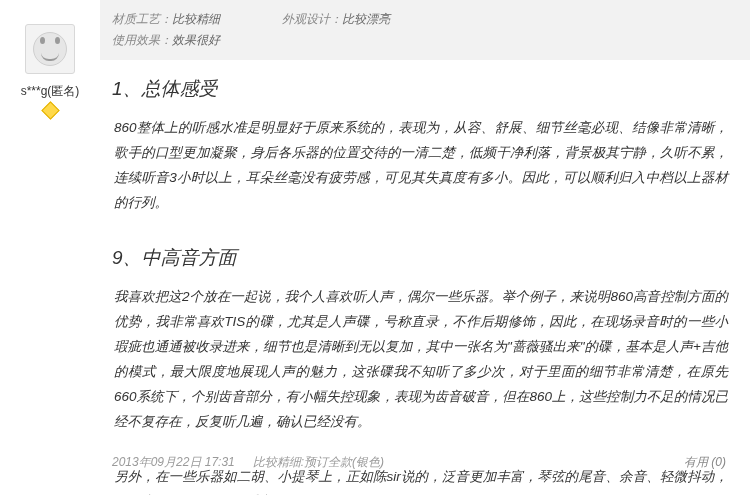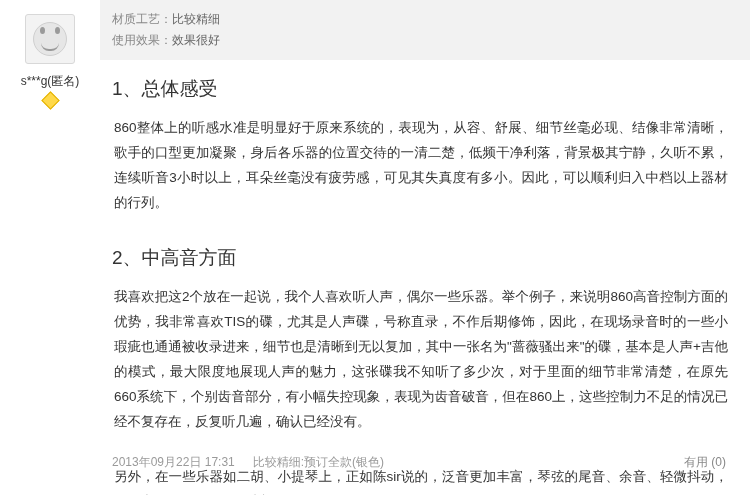--- a/index.html
+++ b/index.html
@@ -18,21 +18,21 @@
   .review {
     display: flex;
     width: 750px;
     height: 495px;
     box-sizing: border-box;
   }
   
   .user-col {
     width: 100px;
     min-width: 100px;
-    padding-top: 14px;
+    padding-top: 24px;
     text-align: center;
     box-sizing: border-box;
   }
   .avatar {
     width: 50px;
     height: 50px;
     margin: 0 auto;
     border: 1px solid #d8d8d8;
     border-radius: 3px;
     background: #f3f3f3;
@@ -83,20 +83,21 @@
     border: 1px solid #e3b100;
     transform: rotate(45deg);
     box-sizing: border-box;
   }
   
   .content-col {
     flex: 1;
     padding: 0;
     box-sizing: border-box;
     position: relative;
+    font-style: italic;
   }
   .attr-bar {
     background: #f2f2f2;
     color: #777777;
     font-size: 12px;
     padding: 9px 12px 9px 12px;
     line-height: 21px;
     box-sizing: border-box;
   }
   .attr-row {
@@ -163,32 +164,35 @@
     <div class="level-badge"></div>
   </div>
 
   <div class="content-col">
 
     <div class="attr-bar">
       <div class="attr-row">
         <div class="attr-item">
           <span class="k">材质工艺：</span><span class="v">比较精细</span>
         </div>
+        <div class="attr-item">
+          <span class="k">外观设计：</span><span class="v">比较漂亮</span>
+        </div>
       </div>
       <div class="attr-row">
         <div class="attr-item">
           <span class="k">使用效果：</span><span class="v">效果很好</span>
         </div>
       </div>
     </div>
 
     <div class="body-text">
       <p class="section-title">1、总体感受</p>
       <p class="para">860整体上的听感水准是明显好于原来系统的，表现为，从容、舒展、细节丝毫必现、结像非常清晰，歌手的口型更加凝聚，身后各乐器的位置交待的一清二楚，低频干净利落，背景极其宁静，久听不累，连续听音3小时以上，耳朵丝毫没有疲劳感，可见其失真度有多小。因此，可以顺利归入中档以上器材的行列。</p>
-      <p class="section-title">2、中高音方面</p>
+      <p class="section-title">9、中高音方面</p>
       <p class="para">我喜欢把这2个放在一起说，我个人喜欢听人声，偶尔一些乐器。举个例子，来说明860高音控制方面的优势，我非常喜欢TIS的碟，尤其是人声碟，号称直录，不作后期修饰，因此，在现场录音时的一些小瑕疵也通通被收录进来，细节也是清晰到无以复加，其中一张名为"蔷薇骚出来"的碟，基本是人声+吉他的模式，最大限度地展现人声的魅力，这张碟我不知听了多少次，对于里面的细节非常清楚，在原先660系统下，个别齿音部分，有小幅失控现象，表现为齿音破音，但在860上，这些控制力不足的情况已经不复存在，反复听几遍，确认已经没有。</p>
       <p class="para">另外，在一些乐器如二胡、小提琴上，正如陈sir说的，泛音更加丰富，琴弦的尾音、余音、轻微抖动，都丝毫没有逃过860的手心，——表现出来，难得</p>
     </div>
 
     <div class="footer">
       <span class="stamp">2013年09月22日 17:31</span>
       <span class="stamp">比较精细:预订全款(银色)</span>
       <span class="spacer"></span>
       <span class="useful">有用 (0)</span>
     </div>

